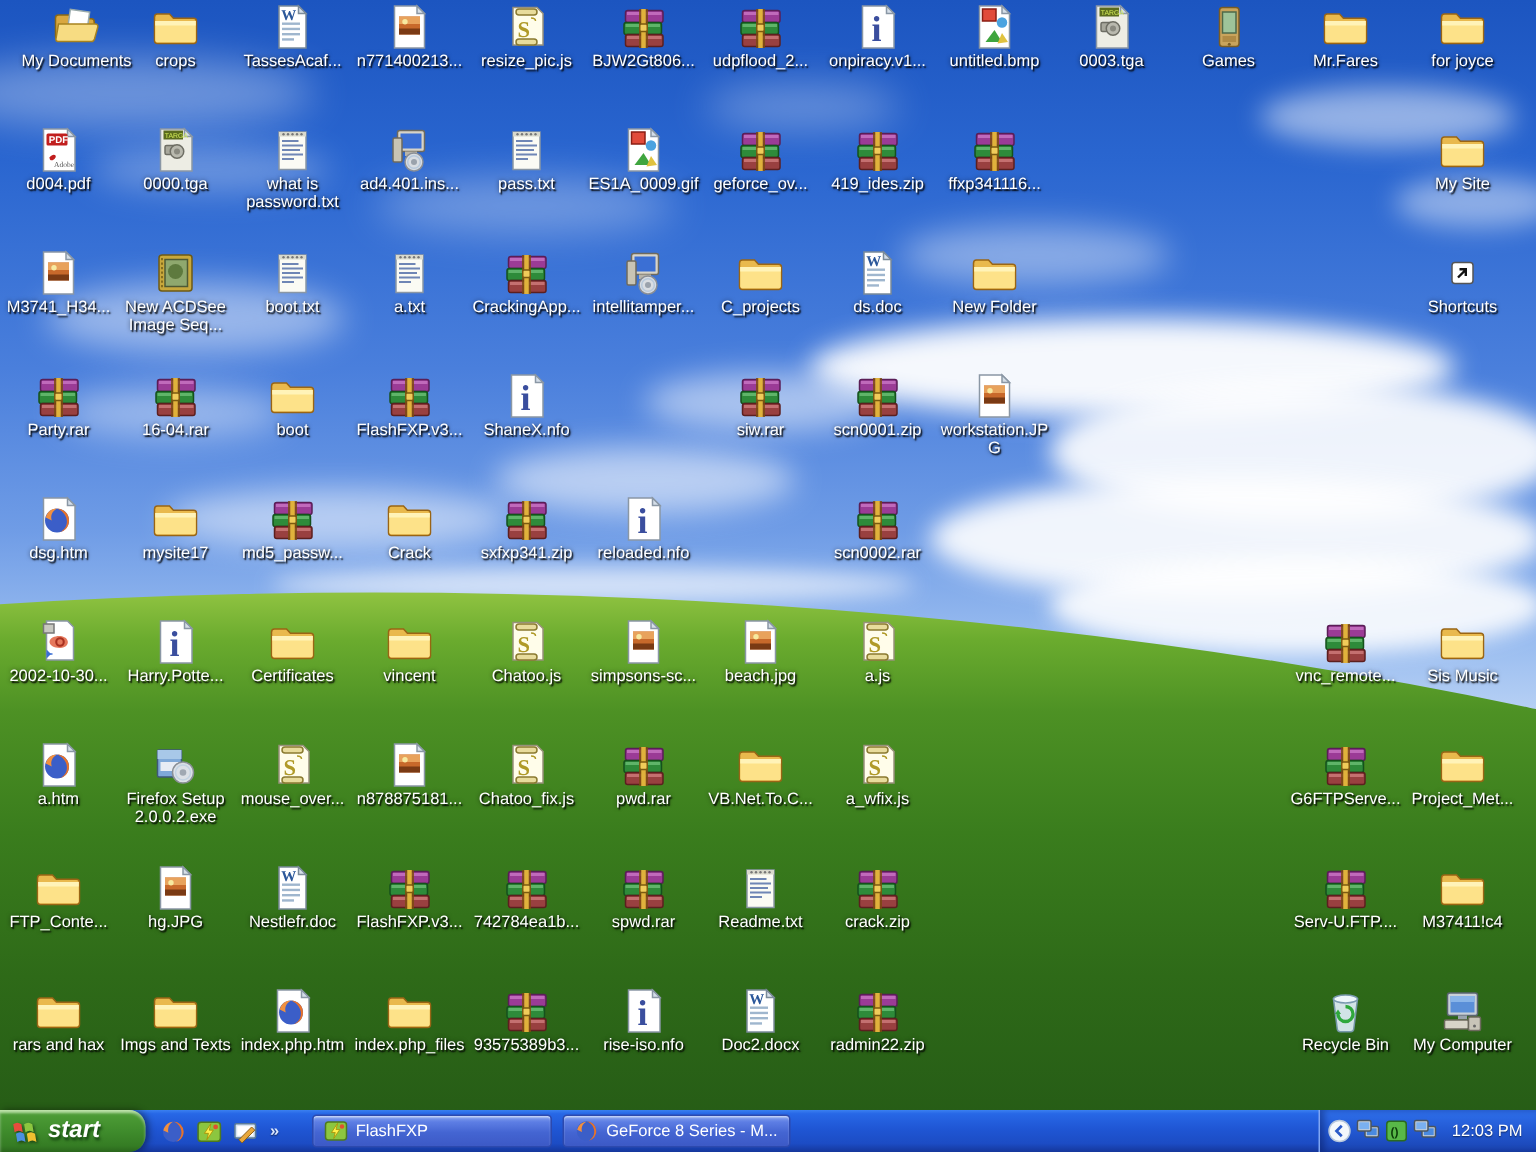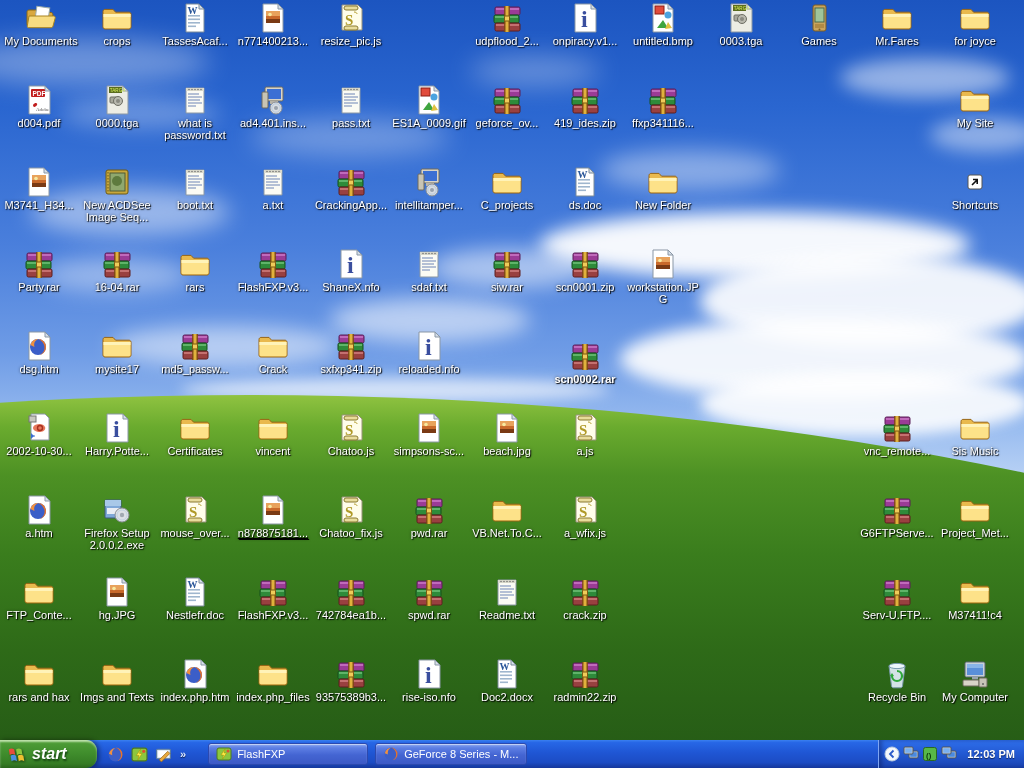--- a/index.html
+++ b/index.html
@@ -38,21 +38,21 @@
     box-shadow:inset 0 1px 1px rgba(255,255,255,.55);}
   .task-btn .t-icon{width:16px;height:16px;flex:none;}
   .task-btn .t-icon svg{width:16px;height:16px;display:block;}
   .task-btn.first{margin-left:22px;width:160px;}
   .task-btn.second{margin-left:7px;width:152px;}
   .tray{margin-left:auto;height:28px;display:flex;align-items:center;gap:3px;padding:0 9px 0 5px;
     background:linear-gradient(to bottom,#2f70ec 0%,#2258d2 50%,#1a43b0 100%);
     border-left:1px solid #7fa5f2;box-shadow:inset 3px 0 4px rgba(0,10,60,.35);}
   .tray-icon{width:16px;height:16px;cursor:pointer;}
   .tray-icon svg{width:16px;height:16px;display:block;}
-  .tray-clock{color:#fff;font-size:11px;margin-left:7px;text-shadow:0 1px 1px rgba(0,0,0,.55);font-weight:bold;}
+  .tray-clock{color:#fff;font-size:11px;margin-left:7px;text-shadow:0 1px 1px rgba(0,0,0,.55);}
 </style>
 </head>
 <body>
 
 <div class="desktop">
   <div class="sky"></div>
   <div id="clouds">
       <div class="cloud" style="left: 540px; top: 212px; width: 430px; height: 66px; opacity: 0.95; filter: blur(9px);"></div>
       <div class="cloud" style="left: 700px; top: 255px; width: 340px; height: 92px; opacity: 0.9; filter: blur(8px);"></div>
       <div class="cloud" style="left: 620px; top: 318px; width: 410px; height: 82px; opacity: 0.9; filter: blur(8px);"></div>
@@ -66,21 +66,21 @@
       <div class="cloud" style="left: 110px; top: 326px; width: 230px; height: 40px; opacity: 0.5; filter: blur(10px);"></div>
       <div class="cloud" style="left: 430px; top: 248px; width: 160px; height: 40px; opacity: 0.5; filter: blur(10px);"></div>
       <div class="cloud" style="left: 180px; top: 378px; width: 430px; height: 24px; opacity: 0.65; filter: blur(7px);"></div>
       <div class="cloud" style="left: 60px; top: 98px; width: 160px; height: 30px; opacity: 0.3; filter: blur(11px);"></div>
       <div class="cloud" style="left: 470px; top: 56px; width: 130px; height: 30px; opacity: 0.3; filter: blur(13px);"></div>
       <div class="cloud" style="left: 600px; top: 150px; width: 180px; height: 40px; opacity: 0.4; filter: blur(11px);"></div>
       <div class="cloud" style="left: 40px; top: 258px; width: 150px; height: 34px; opacity: 0.4; filter: blur(11px);"></div>
     </div>
   <div class="hill"></div>
   <div class="icons-layer" id="icons-layer">
-      <div class="desktop-icon" style="left: 3px; top: 2px;">
+      <div class="desktop-icon" style="left: 13px; top: 2px;">
         <span class="icon-img">
           <svg viewBox="0 0 32 32">
             <path d="M2 10c0-1.1.9-2 2-2h7l2.5 2.5H26c1 0 1.8.9 1.8 2V24H4c-1.1 0-2-.9-2-2z" fill="#D9A840" stroke="#8B6914"></path>
             <rect x="11" y="5" width="13" height="13" fill="#fff" stroke="#9aa" transform="rotate(8 17 11)"></rect>
             <path d="M4 14h24.5c1.2 0 2 .9 1.7 2l-2.2 8c-.3 1-1 1.7-2 1.7H3.7c-1 0-1.6-.8-1.4-1.8z" fill="#F7DC82" stroke="#A8821F"></path>
           </svg>
         </span>
         <div class="icon-label">My Documents</div>
       </div>
       <div class="desktop-icon" style="left: 79px; top: 2px;">
@@ -124,20 +124,36 @@
         <span class="icon-img">
           <svg viewBox="0 0 32 32">
             <path d="M7 3h16l4 4v21H7z" fill="#FFFDEA" stroke="#98917B"></path>
             <rect x="9" y="4" width="14" height="4" rx="2" fill="#E8DC9C" stroke="#8A7A30"></rect>
             <rect x="9" y="24" width="14" height="4" rx="2" fill="#E8DC9C" stroke="#8A7A30"></rect>
             <text x="10" y="22.5" font-size="15" font-weight="bold" fill="#B09A28" font-family="Liberation Serif,serif">S</text>
             <path d="M19 10c2 0 3 1 3 2" stroke="#B09A28" fill="none"></path>
           </svg>
         </span>
         <div class="icon-label">resize_pic.js</div>
+      </div>
+      <div class="desktop-icon" style="left: 391px; top: 2px;">
+        <span class="icon-img">
+          <svg viewBox="0 0 32 32">
+            <rect x="4" y="5" width="25" height="8" rx="1.5" fill="#9B3B96" stroke="#5A1E57"></rect>
+            <rect x="5" y="6" width="23" height="2" fill="#C06ABB"></rect>
+            <rect x="3" y="13" width="25" height="8" rx="1.5" fill="#2E8B3A" stroke="#14511C"></rect>
+            <rect x="4" y="14" width="23" height="2" fill="#5FB469"></rect>
+            <rect x="4" y="21" width="25" height="8" rx="1.5" fill="#994040" stroke="#5C1F1F"></rect>
+            <rect x="5" y="22" width="23" height="2" fill="#C47070"></rect>
+            <rect x="13" y="4" width="6" height="26" fill="#7B4A12" opacity="0.85"></rect>
+            <rect x="14.5" y="4" width="3" height="26" fill="#E0B23C"></rect>
+            <rect x="13.5" y="14" width="5" height="5" rx="1" fill="#F0CC5A" stroke="#7B5A10"></rect>
+          </svg>
+        </span>
+        <div class="icon-label">BJW2Gt806...</div>
       </div>
       <div class="desktop-icon" style="left: 469px; top: 2px;">
         <span class="icon-img">
           <svg viewBox="0 0 32 32">
             <rect x="4" y="5" width="25" height="8" rx="1.5" fill="#9B3B96" stroke="#5A1E57"></rect>
             <rect x="5" y="6" width="23" height="2" fill="#C06ABB"></rect>
             <rect x="3" y="13" width="25" height="8" rx="1.5" fill="#2E8B3A" stroke="#14511C"></rect>
             <rect x="4" y="14" width="23" height="2" fill="#5FB469"></rect>
             <rect x="4" y="21" width="25" height="8" rx="1.5" fill="#994040" stroke="#5C1F1F"></rect>
             <rect x="5" y="22" width="23" height="2" fill="#C47070"></rect>
@@ -518,21 +534,21 @@
         <div class="icon-label">16-04.rar</div>
       </div>
       <div class="desktop-icon" style="left: 157px; top: 248px;">
         <span class="icon-img">
           <svg viewBox="0 0 32 32">
             <path d="M2 9.5c0-1.2.9-2.1 2-2.1h8l2.6 2.8H28c1.1 0 2 .9 2 2V25c0 1.2-.9 2-2 2H4c-1.1 0-2-.8-2-2z" fill="#E9B94D" stroke="#996515"></path>
             <path d="M2.5 12h27v12.6c0 .9-.7 1.6-1.6 1.6H4.1c-.9 0-1.6-.7-1.6-1.6z" fill="#FDE289"></path>
             <path d="M2.5 12h27v3H2.5z" fill="#FFF3B8"></path>
           </svg>
         </span>
-        <div class="icon-label">rars</div>
+        <div class="icon-label">boot</div>
       </div>
       <div class="desktop-icon" style="left: 235px; top: 248px;">
         <span class="icon-img">
           <svg viewBox="0 0 32 32">
             <rect x="4" y="5" width="25" height="8" rx="1.5" fill="#9B3B96" stroke="#5A1E57"></rect>
             <rect x="5" y="6" width="23" height="2" fill="#C06ABB"></rect>
             <rect x="3" y="13" width="25" height="8" rx="1.5" fill="#2E8B3A" stroke="#14511C"></rect>
             <rect x="4" y="14" width="23" height="2" fill="#5FB469"></rect>
             <rect x="4" y="21" width="25" height="8" rx="1.5" fill="#994040" stroke="#5C1F1F"></rect>
             <rect x="5" y="22" width="23" height="2" fill="#C47070"></rect>
@@ -545,35 +561,20 @@
       </div>
       <div class="desktop-icon" style="left: 313px; top: 248px;">
         <span class="icon-img">
           <svg viewBox="0 0 32 32">
             <path d="M6 2h16l5 5v23H6z" fill="#fff" stroke="#8A97A5"></path>
             <path d="M22 2l5 5h-5z" fill="#D5DEE8" stroke="#8A97A5"></path>
             <text x="12" y="25" font-size="24" font-weight="bold" fill="#3A4E9E" font-family="Liberation Serif,serif">i</text>
           </svg>
         </span>
         <div class="icon-label">ShaneX.nfo</div>
-      </div>
-      <div class="desktop-icon" style="left: 391px; top: 248px;">
-        <span class="icon-img">
-          <svg viewBox="0 0 32 32">
-            <path d="M7 4h18v25H7z" fill="#FBFBF4" stroke="#8A97A5"></path>
-            <path d="M7 4h18v3H7z" fill="#D9D9CC"></path>
-            <circle cx="10" cy="5.5" r=".8" fill="#777"></circle>
-            <circle cx="13" cy="5.5" r=".8" fill="#777"></circle>
-            <circle cx="16" cy="5.5" r=".8" fill="#777"></circle>
-            <circle cx="19" cy="5.5" r=".8" fill="#777"></circle>
-            <circle cx="22" cy="5.5" r=".8" fill="#777"></circle>
-            <path d="M9 10h11M9 13h14M9 16h12M9 19h14M9 22h8" stroke="#6F86B5" stroke-width="1.2"></path>
-          </svg>
-        </span>
-        <div class="icon-label">sdaf.txt</div>
       </div>
       <div class="desktop-icon" style="left: 469px; top: 248px;">
         <span class="icon-img">
           <svg viewBox="0 0 32 32">
             <rect x="4" y="5" width="25" height="8" rx="1.5" fill="#9B3B96" stroke="#5A1E57"></rect>
             <rect x="5" y="6" width="23" height="2" fill="#C06ABB"></rect>
             <rect x="3" y="13" width="25" height="8" rx="1.5" fill="#2E8B3A" stroke="#14511C"></rect>
             <rect x="4" y="14" width="23" height="2" fill="#5FB469"></rect>
             <rect x="4" y="21" width="25" height="8" rx="1.5" fill="#994040" stroke="#5C1F1F"></rect>
             <rect x="5" y="22" width="23" height="2" fill="#C47070"></rect>
@@ -680,21 +681,21 @@
       <div class="desktop-icon" style="left: 391px; top: 330px;">
         <span class="icon-img">
           <svg viewBox="0 0 32 32">
             <path d="M6 2h16l5 5v23H6z" fill="#fff" stroke="#8A97A5"></path>
             <path d="M22 2l5 5h-5z" fill="#D5DEE8" stroke="#8A97A5"></path>
             <text x="12" y="25" font-size="24" font-weight="bold" fill="#3A4E9E" font-family="Liberation Serif,serif">i</text>
           </svg>
         </span>
         <div class="icon-label">reloaded.nfo</div>
       </div>
-      <div class="desktop-icon" style="left: 547px; top: 340px; font-weight: bold;">
+      <div class="desktop-icon" style="left: 547px; top: 330px;">
         <span class="icon-img">
           <svg viewBox="0 0 32 32">
             <rect x="4" y="5" width="25" height="8" rx="1.5" fill="#9B3B96" stroke="#5A1E57"></rect>
             <rect x="5" y="6" width="23" height="2" fill="#C06ABB"></rect>
             <rect x="3" y="13" width="25" height="8" rx="1.5" fill="#2E8B3A" stroke="#14511C"></rect>
             <rect x="4" y="14" width="23" height="2" fill="#5FB469"></rect>
             <rect x="4" y="21" width="25" height="8" rx="1.5" fill="#994040" stroke="#5C1F1F"></rect>
             <rect x="5" y="22" width="23" height="2" fill="#C47070"></rect>
             <rect x="13" y="4" width="6" height="26" fill="#7B4A12" opacity="0.85"></rect>
             <rect x="14.5" y="4" width="3" height="26" fill="#E0B23C"></rect>
@@ -852,21 +853,21 @@
           <svg viewBox="0 0 32 32">
             <path d="M7 3h16l4 4v21H7z" fill="#FFFDEA" stroke="#98917B"></path>
             <rect x="9" y="4" width="14" height="4" rx="2" fill="#E8DC9C" stroke="#8A7A30"></rect>
             <rect x="9" y="24" width="14" height="4" rx="2" fill="#E8DC9C" stroke="#8A7A30"></rect>
             <text x="10" y="22.5" font-size="15" font-weight="bold" fill="#B09A28" font-family="Liberation Serif,serif">S</text>
             <path d="M19 10c2 0 3 1 3 2" stroke="#B09A28" fill="none"></path>
           </svg>
         </span>
         <div class="icon-label">mouse_over...</div>
       </div>
-      <div class="desktop-icon" style="left: 235px; top: 494px; text-decoration: underline;">
+      <div class="desktop-icon" style="left: 235px; top: 494px;">
         <span class="icon-img">
           <svg viewBox="0 0 32 32">
             <path d="M6 2h15l5 5v23H6z" fill="#fff" stroke="#8A97A5"></path>
             <path d="M21 2l5 5h-5z" fill="#D5DEE8" stroke="#8A97A5"></path>
             <rect x="9" y="9" width="14" height="12" fill="#C8692B"></rect>
             <rect x="9" y="9" width="14" height="5" fill="#E8A25C"></rect>
             <circle cx="13" cy="12.5" r="1.8" fill="#F7E9A0"></circle>
             <rect x="9" y="17" width="14" height="4" fill="#7A3A14"></rect>
           </svg>
         </span>

